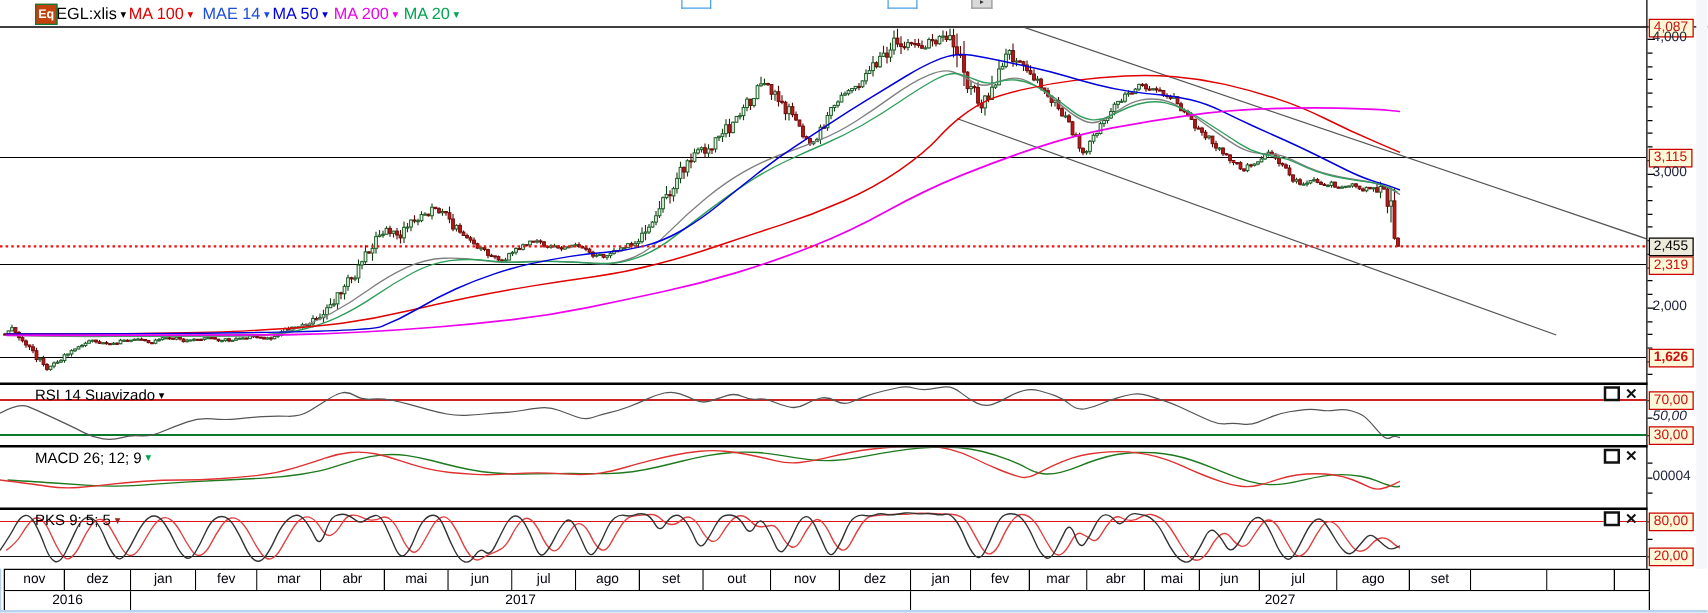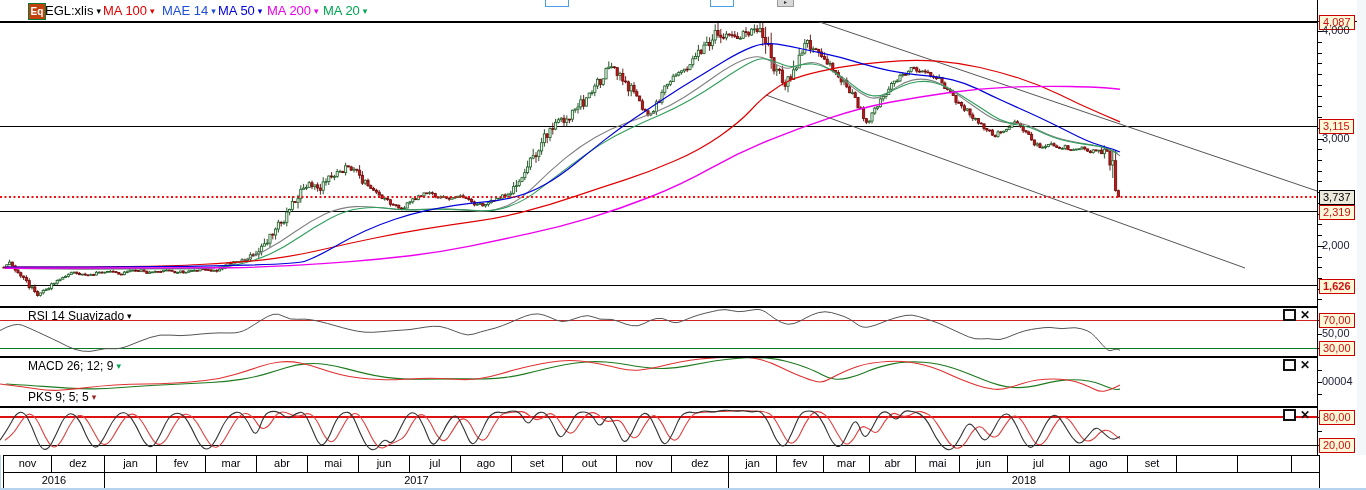--- a/index.html
+++ b/index.html
@@ -890,21 +890,21 @@
 
 <div class="abs sep" style="top:306px"></div>
 <div class="abs sep" style="top:356px"></div>
 <div class="abs sep" style="top:406px"></div>
 <div class="abs" id="cal-top-line"></div>
 <div class="abs" id="axis-vline"></div>
 <div class="abs" id="scroll-strip"></div>
 
 <div class="abs panel-title" style="left:28px;top:309px"><span>RSI 14 Suavizado</span><span class="legend-arrow" id="rsi-arrow" style="color: rgb(0, 0, 0);">▾</span></div>
 <div class="abs panel-title" style="left:28px;top:359px"><span>MACD 26; 12; 9</span><span class="legend-arrow" id="macd-arrow" style="color: rgb(0, 165, 80);">▾</span></div>
-<div class="abs panel-title" style="left:28px;top:390px"><span>PKS 9; 5; 5</span><span class="legend-arrow" id="pks-arrow" style="color: rgb(153, 34, 34);">▾</span></div>
+<div class="abs panel-title" style="left:28px;top:409px"><span>PKS 9; 5; 5</span><span class="legend-arrow" id="pks-arrow" style="color: rgb(153, 34, 34);">▾</span></div>
 
 <div class="abs panel-btns" style="left:1283px;top:309px">
   <span class="btn-max"></span>
     <span class="btn-close">✕</span>
 </div>
 <div class="abs panel-btns" style="left:1283px;top:359px">
   <span class="btn-max"></span>
     <span class="btn-close">✕</span>
 </div>
 <div class="abs panel-btns" style="left:1283px;top:409px">
@@ -937,21 +937,21 @@
     <div class="cal-cell" style="left: 1070px; width: 58px; top: 456px;">ago</div>
     <div class="cal-cell" style="left: 1128px; width: 49px; top: 456px;">set</div>
     <div class="cal-cell" style="left: 1177px; width: 61px; top: 456px;"></div>
     <div class="cal-cell" style="left: 1238px; width: 54px; top: 456px;"></div>
     <div class="cal-cell" style="left: 1292px; width: 28px; top: 456px;"></div>
   </div>
 <div class="abs" id="month-row-line"></div>
 <div id="year-row">
     <div class="cal-cell" style="left: 3px; width: 102px; top: 473px; height: 15px; border-left: 1px solid rgb(0, 0, 0);">2016</div>
     <div class="cal-cell" style="left: 105px; width: 624px; top: 473px; height: 15px;">2017</div>
-    <div class="cal-cell" style="left: 729px; width: 591px; top: 473px; height: 15px;">2018</div>
+    <div class="cal-cell" style="left: 729px; width: 591px; top: 473px; height: 15px;">2027</div>
   </div>
 <div class="abs" id="bottom-edge"></div>
 <div class="abs" id="left-edge"></div>
 
 <div id="axis-labels">
     <div class="abs tick" style="left: 1318px; top: 299px; width: 4px;"></div>
     <div class="abs tick" style="left: 1318px; top: 289px; width: 4px;"></div>
     <div class="abs tick" style="left: 1318px; top: 278px; width: 4px;"></div>
     <div class="abs tick" style="left: 1318px; top: 267px; width: 4px;"></div>
     <div class="abs tick" style="left: 1318px; top: 257px; width: 4px;"></div>
@@ -982,23 +982,23 @@
     <div class="abs tick" style="left: 1318px; top: 394px; width: 4px;"></div>
     <div class="abs tick" style="left: 1318px; top: 382px; width: 4px;"></div>
     <div class="abs tick" style="left: 1318px; top: 370px; width: 4px;"></div>
     <div class="abs tick" style="left: 1318px; top: 417px; width: 4px;"></div>
     <div class="abs tick" style="left: 1318px; top: 431px; width: 4px;"></div>
     <div class="abs tick" style="left: 1318px; top: 445px; width: 4px;"></div>
     <div class="abs axis-label boxed" style="top: 15px;">4,087</div>
     <div class="abs axis-label" style="top: 24px;">4,000</div>
     <div class="abs axis-label boxed" style="top: 119px;">3,115</div>
     <div class="abs axis-label" style="top: 132px;">3,000</div>
-    <div class="abs axis-label blackbox" style="top: 190px; z-index: 9;">3,737</div>
+    <div class="abs axis-label blackbox" style="top: 190px; z-index: 9;">2,455</div>
     <div class="abs axis-label boxed" style="top: 205px;">2,319</div>
     <div class="abs axis-label" style="top: 239px;">2,000</div>
     <div class="abs axis-label boxed" style="top: 279px; font-weight: bold;">1,626</div>
     <div class="abs axis-label boxed" style="top: 313px;">70,00</div>
-    <div class="abs axis-label" style="top: 327px;">50,00</div>
+    <div class="abs axis-label" style="top: 327px; font-style: italic;">50,00</div>
     <div class="abs axis-label boxed" style="top: 341px;">30,00</div>
     <div class="abs axis-label" style="top: 375px;">00004</div>
     <div class="abs axis-label boxed" style="top: 410px;">80,00</div>
     <div class="abs axis-label boxed" style="top: 438px;">20,00</div>
   </div>
 
 </body></html>

